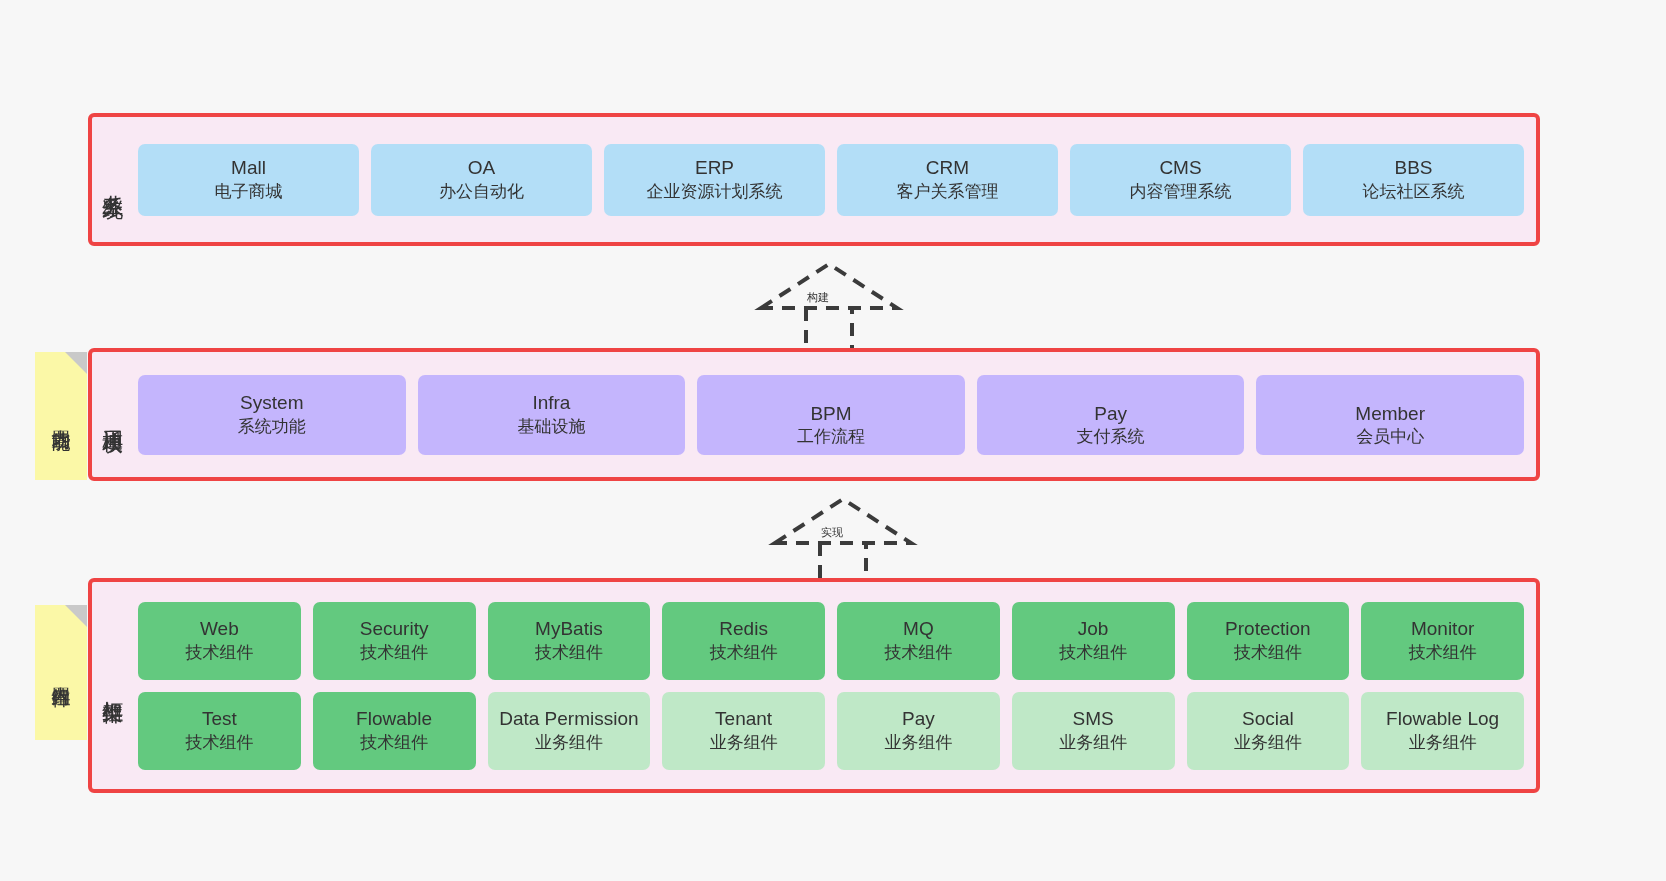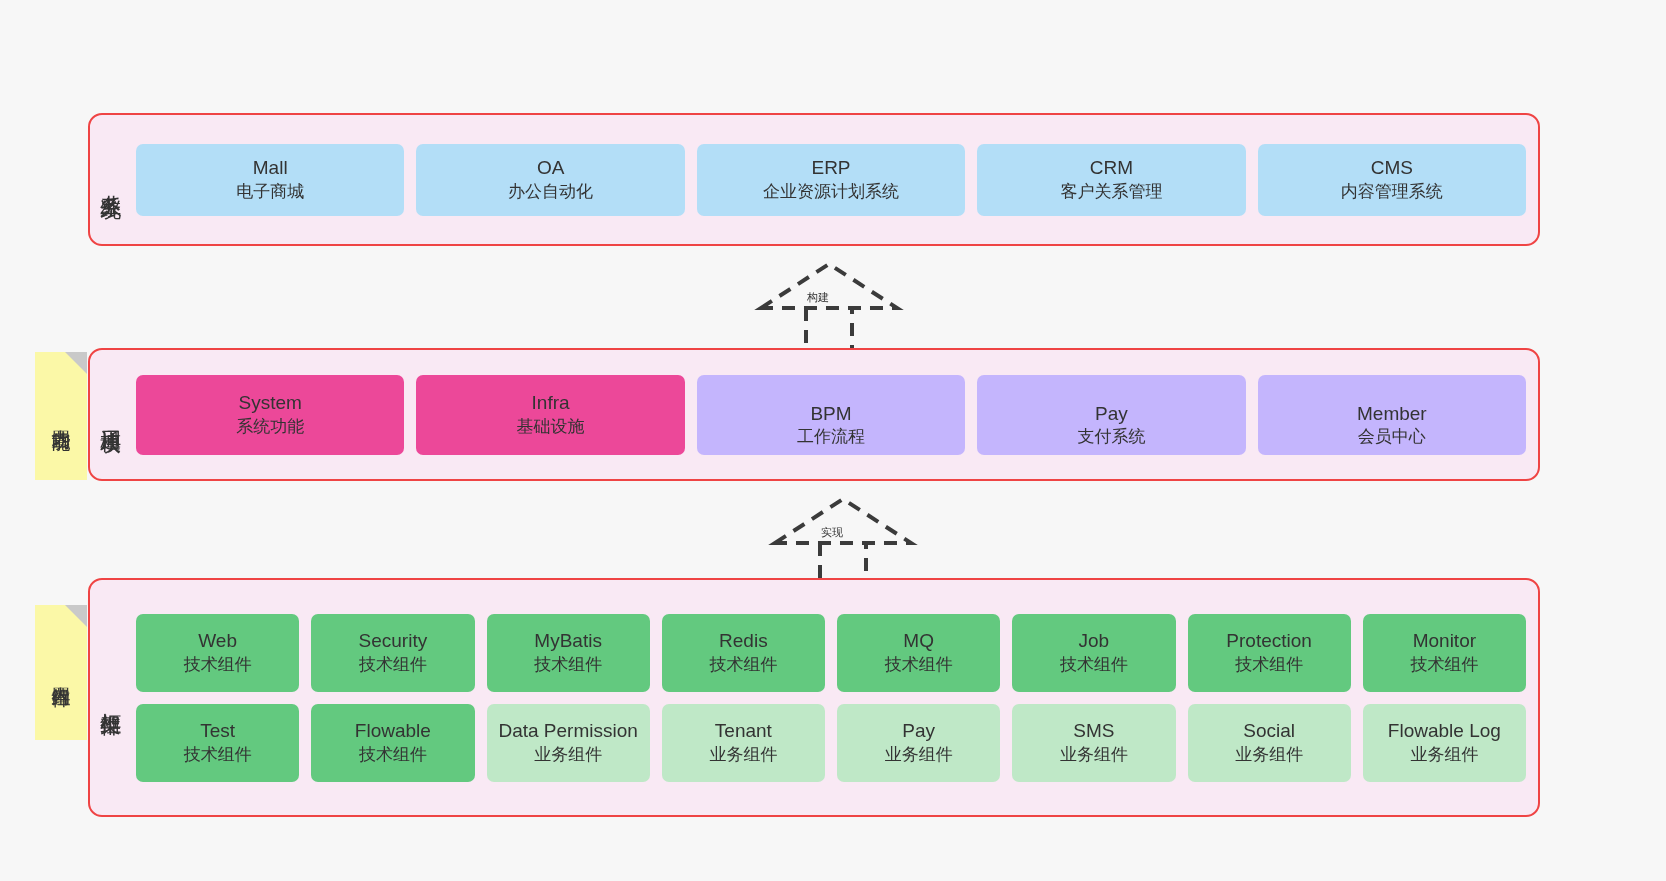--- a/index.html
+++ b/index.html
@@ -20,22 +20,22 @@
   .canvas {
     position: absolute;
     inset: 0;
   }
 
   
   .layer {
     position: absolute;
     box-sizing: border-box;
     background: #f9e9f4;
-    border: 2px solid #ef4444;
-    border-radius: 14px;
+    border: 4px solid #ef4444;
+    border-radius: 6px;
     display: flex;
     align-items: stretch;
   }
 
   
   .layer-label {
     flex: 0 0 auto;
     width: 42px;
     display: flex;
     align-items: center;
@@ -90,21 +90,21 @@
   .card .t-cn {
     font-size: 17px;
   }
 
   .row-business .card { height: 72px; }
   .row-module .card   { height: 80px; }
   .row-frame .card    { height: 78px; }
 
   
   .c-blue       { background: #b3def7; }
-  .c-red        { background: #ec4899; }
+  .c-red        { background: #c4b5fd; }
   .c-pink       { background: #c4b5fd; justify-content: flex-end; }
   .c-green      { background: #63c97f; }
   .c-lightgreen { background: #bfe8c7; }
 
   
   .note {
     position: absolute;
     box-sizing: border-box;
     background: #fbf8a7;
     display: flex;
@@ -172,20 +172,24 @@
         <span class="t-cn">企业资源计划系统</span>
       </div>
       <div class="card c-blue">
         <span class="t-en">CRM</span>
         <span class="t-cn">客户关系管理</span>
       </div>
       <div class="card c-blue">
         <span class="t-en">CMS</span>
         <span class="t-cn">内容管理系统</span>
       </div>
+      <div class="card c-blue">
+        <span class="t-en">BBS</span>
+        <span class="t-cn">论坛社区系统</span>
+      </div>
 
     </div>
   </div>
 
   <div class="arrow" style="left:753px; top:258px;">
     <svg viewBox="0 0 170 100" width="170" height="100" aria-hidden="true">
       <path d="M8 50 L76 6 L144 50 Z" fill="none" stroke="#3b3b3b" stroke-width="4" stroke-dasharray="13 9" stroke-linejoin="miter"></path>
       <path d="M53 50 L53 96 L99 96 L99 50" fill="none" stroke="#3b3b3b" stroke-width="4" stroke-dasharray="13 9"></path>
     </svg>
     <span class="arrow-label">构建</span>
@@ -230,21 +234,21 @@
       <path d="M53 50 L53 96 L99 96 L99 50" fill="none" stroke="#3b3b3b" stroke-width="4" stroke-dasharray="13 9"></path>
     </svg>
     <span class="arrow-label">实现</span>
   </div>
 
   <div class="note" style="left:35px; top:605px; width:52px; height:135px;">
     <span class="fold"></span>
     <span>内置组件</span>
   </div>
 
-  <div class="layer row-frame" style="left:88px; top:578px; width:1452px; height:239px;">
+  <div class="layer row-frame" style="left:88px; top:578px; width:1452px; height:215px;">
     <div class="layer-label">框架组件</div>
     <div class="cards two-rows">
 
       <div class="card-row">
         <div class="card c-green">
           <span class="t-en">Web</span>
           <span class="t-cn">技术组件</span>
         </div>
         <div class="card c-green">
           <span class="t-en">Security</span>

